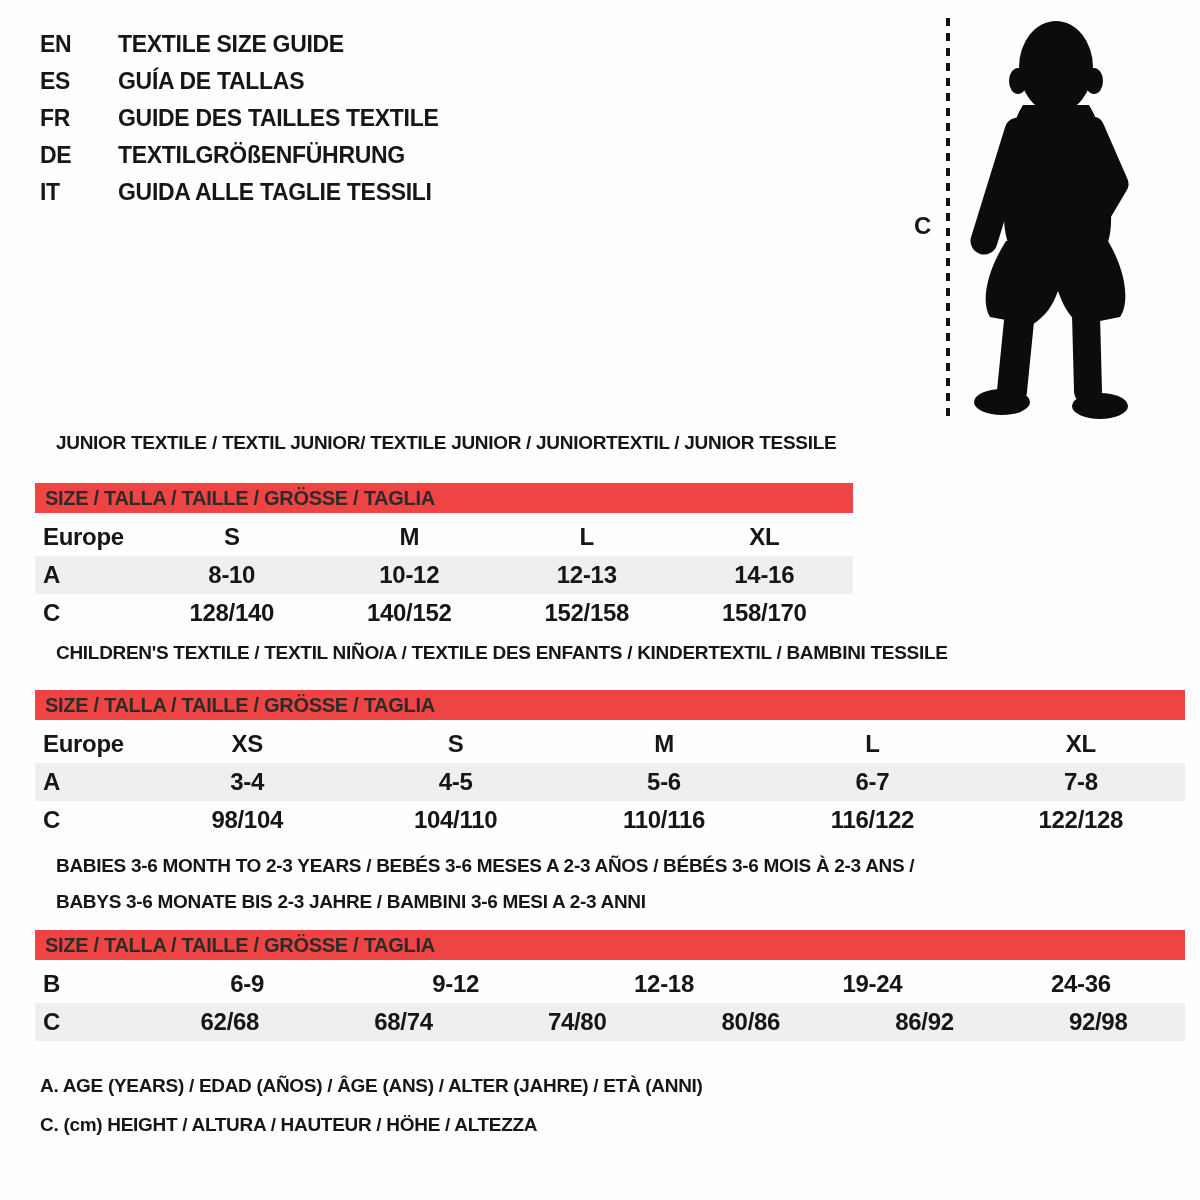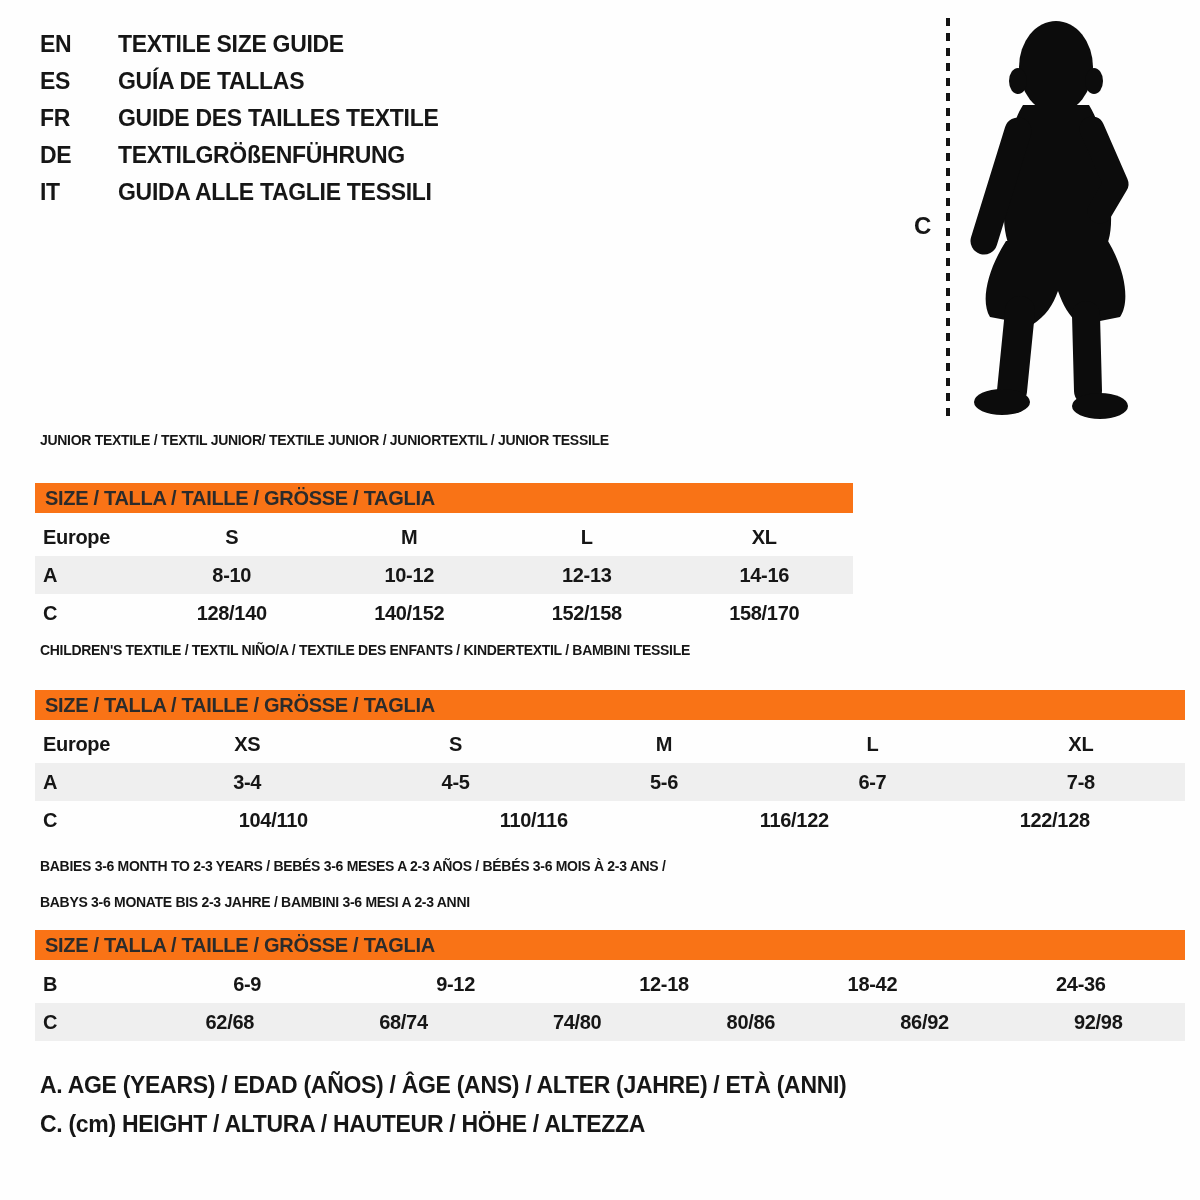--- a/index.html
+++ b/index.html
@@ -14,37 +14,37 @@
   .lang-code{width:78px;flex:0 0 78px;}
   .lang-label{white-space:nowrap;}
   
   .measure-line{
     position:absolute;left:946px;top:18px;width:4px;height:398px;
     background:repeating-linear-gradient(to bottom,#121212 0 8px,transparent 8px 15px);
   }
   .measure-label{position:absolute;left:914px;top:212px;font-size:24px;}
   .toddler{position:absolute;left:968px;top:18px;width:172px;height:402px;}
   
-  .sec-title{position:absolute;left:40px;font-size:14px;white-space:nowrap;}
+  .sec-title{position:absolute;left:56px;font-size:19px;white-space:nowrap;}
   .sec-title.two-line{white-space:normal;line-height:36px;width:980px;}
   
   .sg-table{position:absolute;left:35px;}
   .t-junior{top:483px;width:818px;}
   .t-children{top:690px;width:1150px;}
   .t-babies{top:930px;width:1150px;}
   .size-bar{
-    height:30px;line-height:30px;background:#f97316;color:#2b2b2b;
+    height:30px;line-height:30px;background:#ef4444;color:#2b2b2b;
     padding-left:10px;margin-bottom:5px;font-size:20px;
   }
-  .trow{display:flex;height:38px;line-height:38px;font-size:20px;}
+  .trow{display:flex;height:38px;line-height:38px;font-size:24px;}
   .trow .lbl{flex:0 0 100px;padding-left:8px;text-align:left;}
   .trow .cell{flex:1;text-align:center;}
   .shade{background:#efefef;}
   
-  .legend{position:absolute;left:40px;top:1066px;font-size:23px;line-height:39px;}
+  .legend{position:absolute;left:40px;top:1066px;font-size:19px;line-height:39px;}
   .legend-line{white-space:nowrap;}
 </style>
 </head>
 <body>
 
 <div class="canvas">
 
   <div class="lang-list">
     <div class="lang-row">
       <span class="lang-code">EN</span>
@@ -126,39 +126,40 @@
     <div class="trow shade">
       <span class="lbl">A</span>
       <span class="cell">3-4</span>
       <span class="cell">4-5</span>
       <span class="cell">5-6</span>
       <span class="cell">6-7</span>
       <span class="cell">7-8</span>
     </div>
     <div class="trow">
       <span class="lbl">C</span>
+      <span class="cell">98/104</span>
       <span class="cell">104/110</span>
       <span class="cell">110/116</span>
       <span class="cell">116/122</span>
       <span class="cell">122/128</span>
     </div>
   </div>
 
   <div class="sec-title two-line" style="top:848px;">
     <div>BABIES 3-6 MONTH TO 2-3 YEARS / BEBÉS 3-6 MESES A 2-3 AÑOS / BÉBÉS 3-6 MOIS À 2-3 ANS /</div>
     <div>BABYS 3-6 MONATE BIS 2-3 JAHRE / BAMBINI 3-6 MESI A 2-3 ANNI</div>
   </div>
   <div class="sg-table t-babies">
     <div class="size-bar">SIZE / TALLA / TAILLE / GRÖSSE / TAGLIA</div>
     <div class="trow">
       <span class="lbl">B</span>
       <span class="cell">6-9</span>
       <span class="cell">9-12</span>
       <span class="cell">12-18</span>
-      <span class="cell">18-42</span>
+      <span class="cell">19-24</span>
       <span class="cell">24-36</span>
     </div>
     <div class="trow shade">
       <span class="lbl">C</span>
       <span class="cell">62/68</span>
       <span class="cell">68/74</span>
       <span class="cell">74/80</span>
       <span class="cell">80/86</span>
       <span class="cell">86/92</span>
       <span class="cell">92/98</span>

